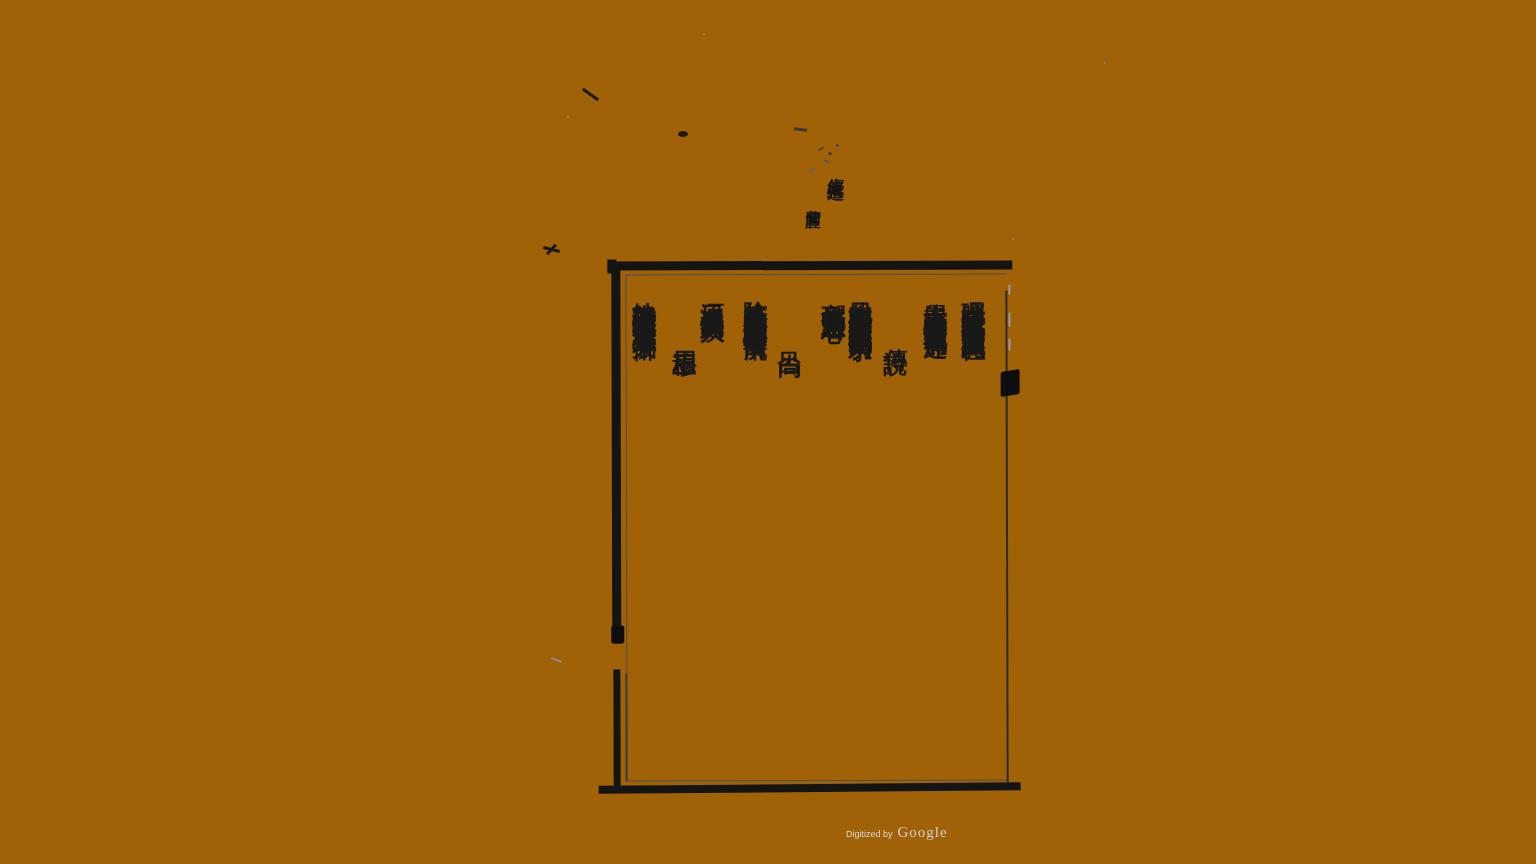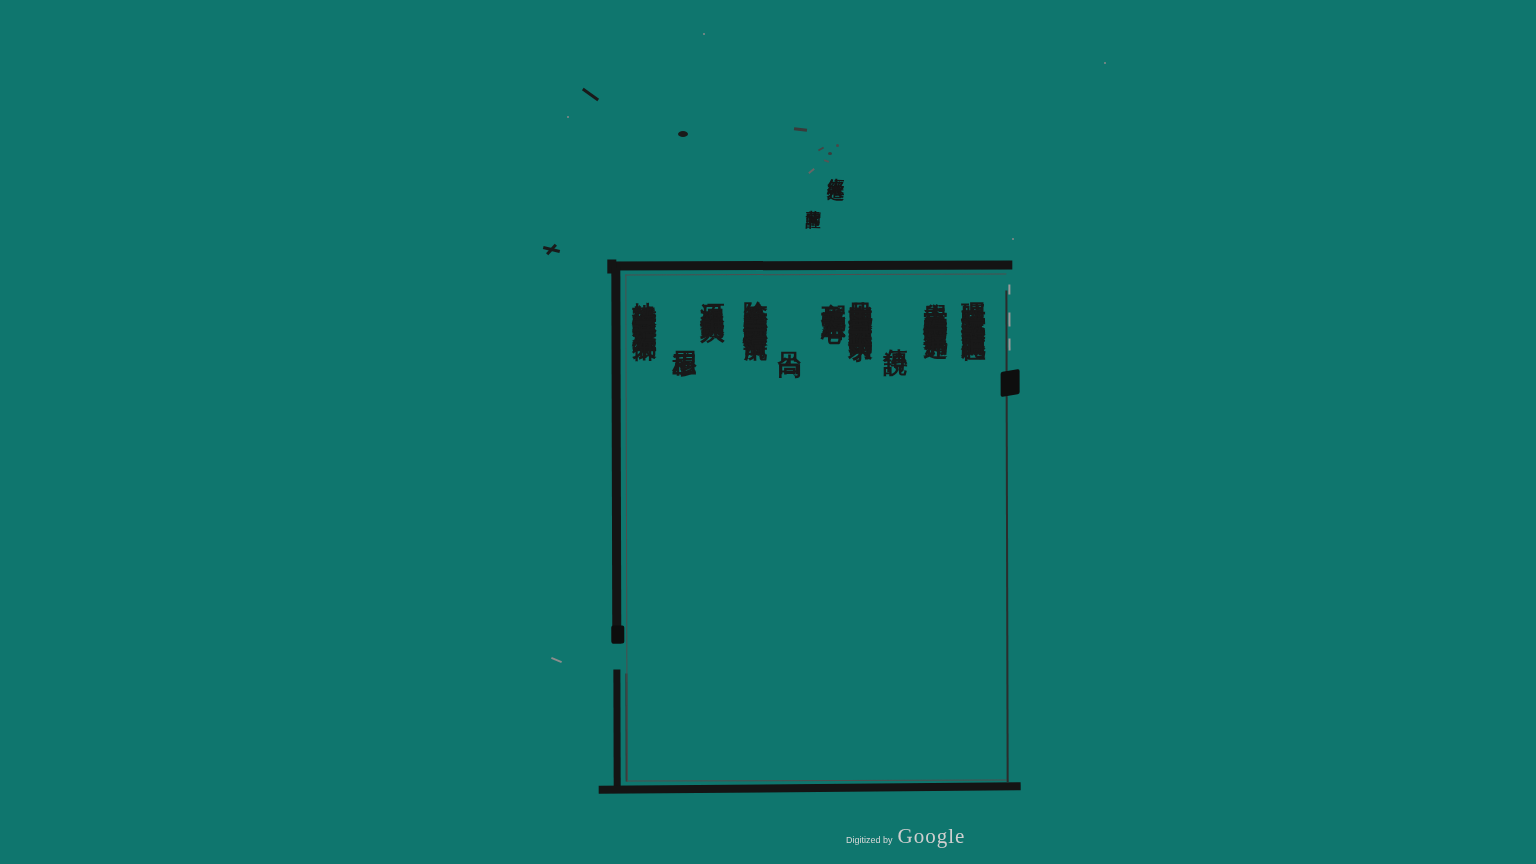--- a/index.html
+++ b/index.html
@@ -1,17 +1,17 @@
 <!DOCTYPE html>
 <html><head>
 <meta charset="utf-8">
 <style>
   html,body{margin:0;padding:0;background:#ffffff;}
   .canvas{
-    position:relative;width:1536px;height:864px;background:#0f766e;overflow:hidden;
+    position:relative;width:1536px;height:864px;background:#a16207;overflow:hidden;
     font-family:"Liberation Serif","DejaVu Serif",serif;
   }
   
   .mark{position:absolute;background:#1a1a1a;}
   .speck{position:absolute;background:#8a8a8a;border-radius:50%;}
   
   .hand-col{
     position:absolute;writing-mode:vertical-rl;text-orientation:upright;
     color:#151515;font-weight:bold;line-height:1;
   }
@@ -30,21 +30,21 @@
   }
   
   .vcol{
     position:absolute;writing-mode:vertical-rl;text-orientation:upright;
     font-size:24px;letter-spacing:2px;line-height:1;color:#191919;font-weight:bold;
     white-space:nowrap;
   }
   
   .watermark{position:absolute;left:846px;top:824px;display:flex;align-items:baseline;gap:5px;}
   .wm-prefix{font-family:"Liberation Sans","DejaVu Sans",sans-serif;font-size:9px;color:#d8d8d8;}
-  .wm-brand{font-family:"Liberation Serif","DejaVu Serif",serif;font-size:21px;color:#cfcfcf;letter-spacing:1px;}
+  .wm-brand{font-family:"Liberation Serif","DejaVu Serif",serif;font-size:15px;color:#cfcfcf;letter-spacing:1px;}
 </style>
 </head>
 <body>
 
 <div class="canvas">
 
   <div class="mark" style="left:581px;top:93px;width:19px;height:3px;transform:rotate(36deg);"></div>
   <div class="mark" style="left:678px;top:131px;width:10px;height:6px;border-radius:50%;"></div>
   <div class="mark" style="left:794px;top:128px;width:13px;height:3px;transform:rotate(7deg);background:#3a3a3a;"></div>
   <div class="mark" style="left:543px;top:248px;width:17px;height:3px;transform:rotate(14deg);"></div>

